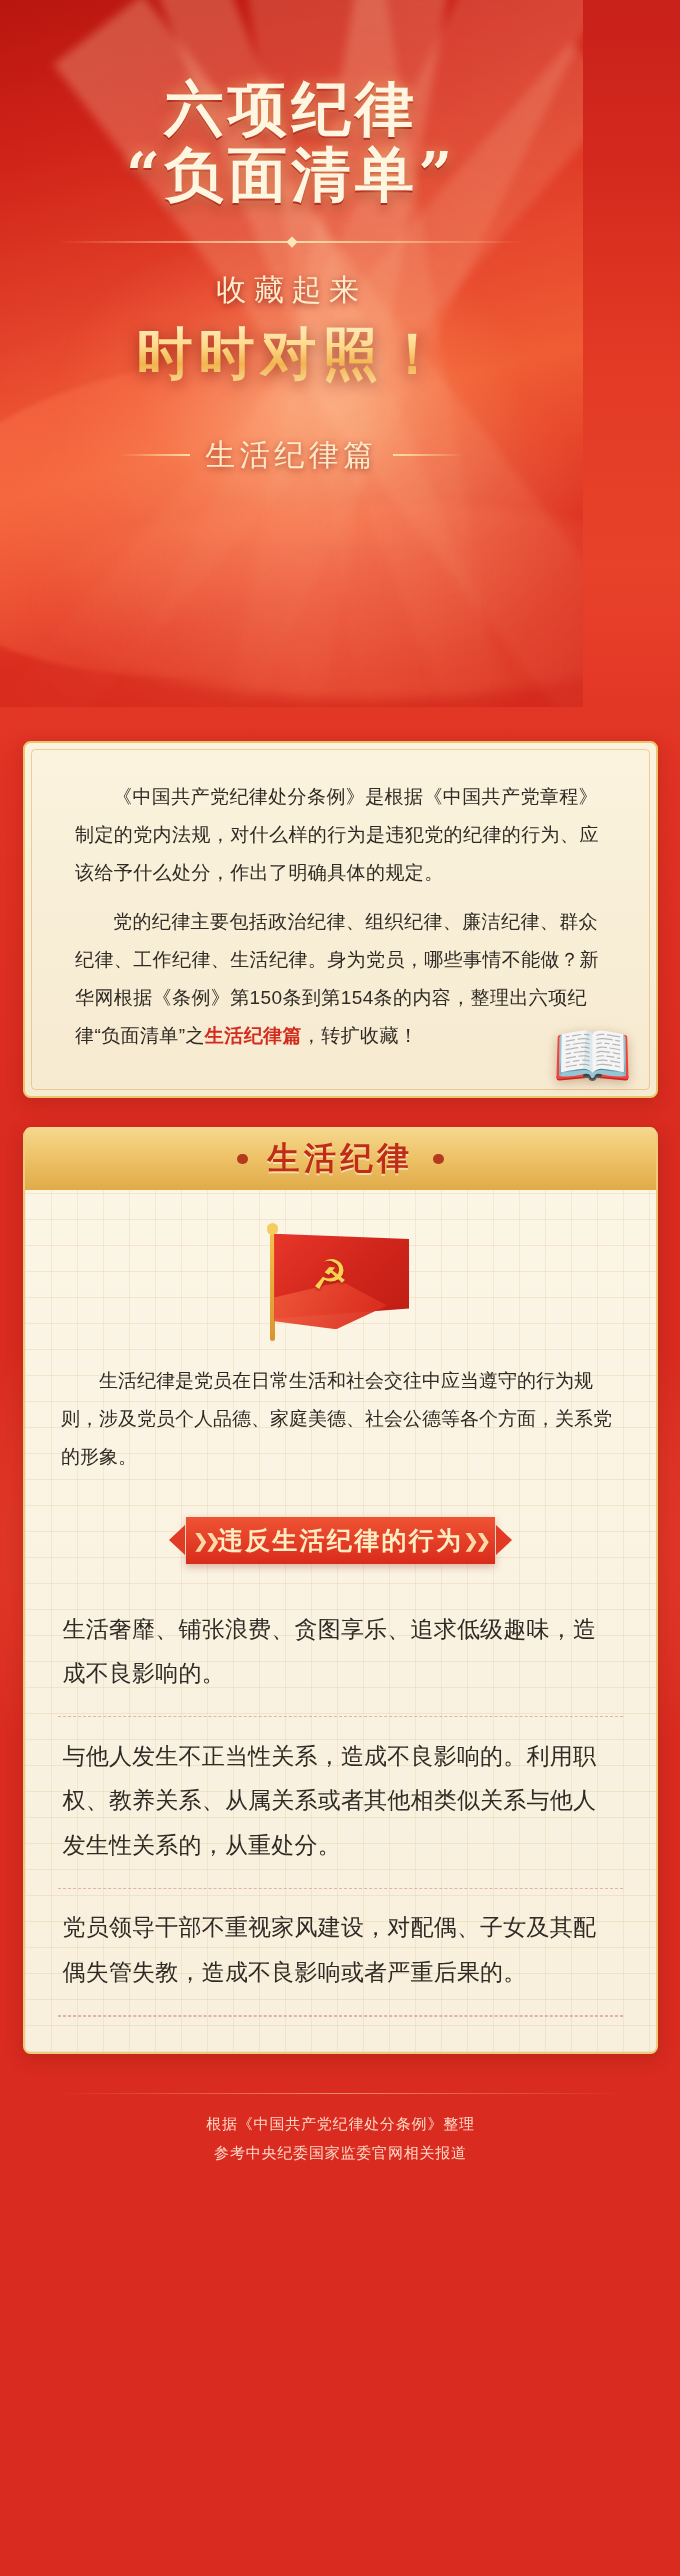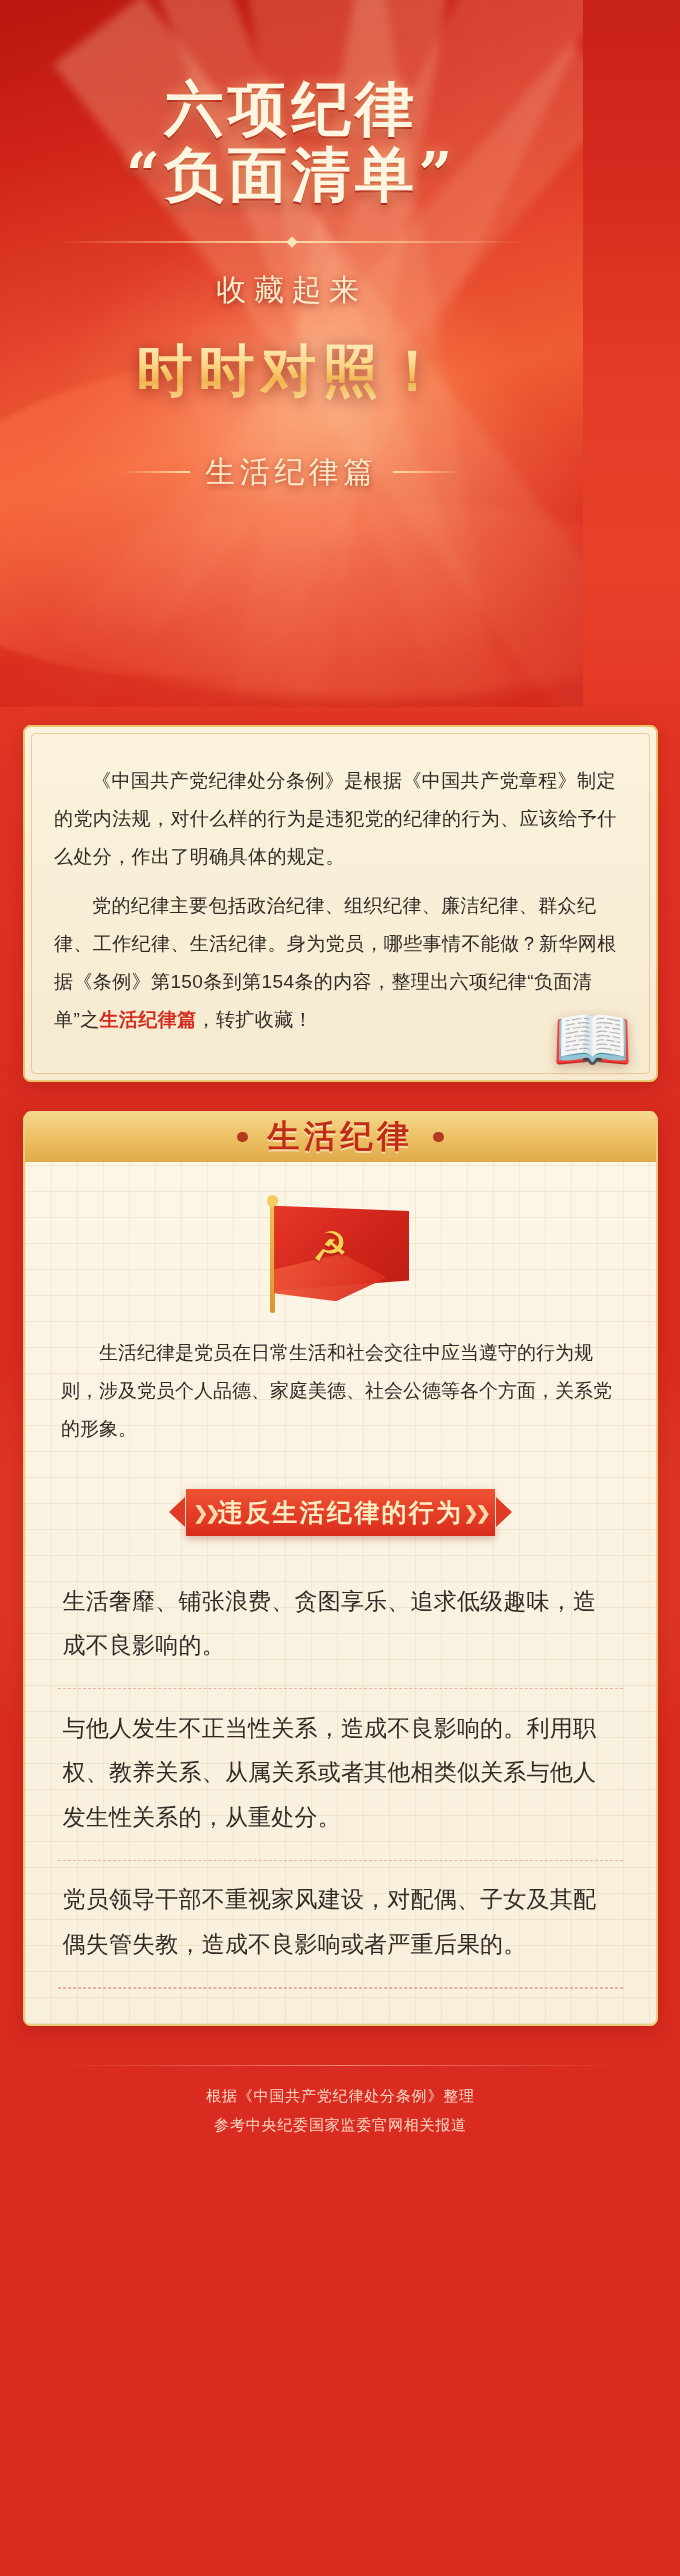--- a/index.html
+++ b/index.html
@@ -109,21 +109,21 @@
     background: #ffe6b8;
   }
   .subtitle-1 {
     font-family: Liberation Mono, monospace;
     font-size: 30px;
     letter-spacing: 7.6px;
     color: #ffeccb;
     text-shadow: 0 1.5px 6px rgba(120,15,8,0.7);
   }
   .subtitle-2 {
-    margin-top: 23px;
+    margin-top: 6px;
     font-family: "DejaVu Serif", serif;
     font-weight: bold;
     font-size: 56px;
     letter-spacing: 6px;
     background: linear-gradient(180deg, #fff3cf 0%, #ffd98a 38%, #f0b44e 62%, #ffe9b5 100%);
     -webkit-background-clip: text;
     background-clip: text;
     color: transparent;
     filter: drop-shadow(0 3px 7.6px rgba(110,12,6,0.6));
   }
@@ -148,24 +148,24 @@
   }
 
   
   .card {
     position: relative;
     margin: 0 auto;
     width: 635px;
     border-radius: 7.6px;
   }
   .intro-card {
-    margin-top: 18px;
+    margin-top: 34px;
     background: linear-gradient(180deg, #fbf3de 0%, #f6ead0 100%);
     border: 2.3px solid #e9c66d;
-    padding: 35px 29px 41px;
+    padding: 35px 50px 41px;
     box-shadow: 0 4.5px 16.6px rgba(120,15,8,0.25);
   }
   .intro-card::before {
     content: "";
     position: absolute;
     inset: 6px;
     border: 0.8px solid rgba(216,160,70,0.45);
     border-radius: 4.5px;
     pointer-events: none;
   }
@@ -196,21 +196,21 @@
       repeating-linear-gradient(90deg, rgba(214,176,120,0.18) 0px, rgba(214,176,120,0.18) 0.8px, rgba(0,0,0,0) 0.8px, rgba(0,0,0,0) 26px),
       linear-gradient(180deg, #fcf6e7 0%, #f8efdc 100%);
     border: 2.3px solid #eccd7c;
     padding: 0 0 35px;
     box-shadow: 0 4.5px 16.6px rgba(120,15,8,0.25);
   }
   .section-banner {
     position: relative;
     margin: -2.3px auto 0;
     width: 100%;
-    height: 51px;
+    height: 63px;
     background: linear-gradient(180deg, #f6d98f 0%, #ecbf63 55%, #e0ab49 100%);
     display: flex;
     align-items: center;
     justify-content: center;
     gap: 19.7px;
     border-radius: 5.3px 5.3px 0 0;
   }
   .banner-dot {
     width: 10.6px; height: 10.6px;
     border-radius: 50%;

